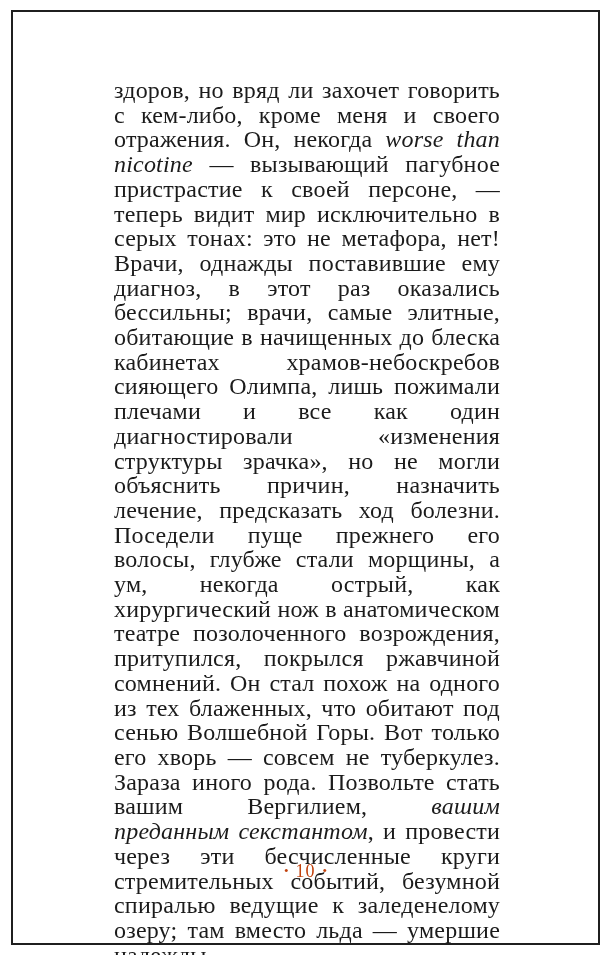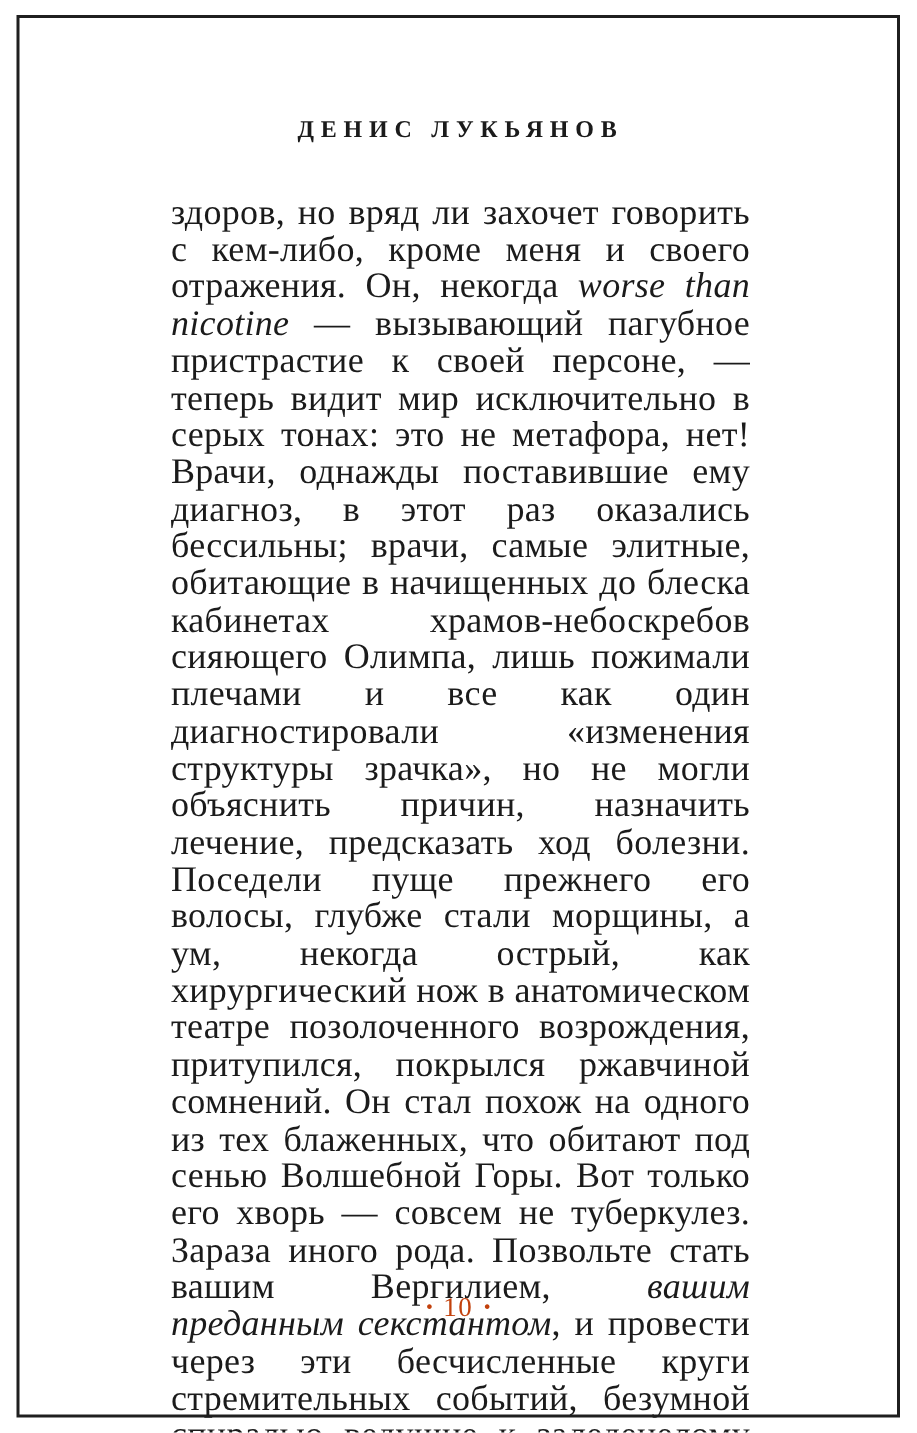--- a/index.html
+++ b/index.html
@@ -84,21 +84,20 @@
     margin: 0 7px;
     letter-spacing: 1px;
   }
 </style>
 </head>
 <body>
 
 <div class="page-frame"></div>
 
 <div class="text-col">
-  <div class="author">ДЕНИС ЛУКЬЯНОВ</div>
 
   <p class="body-text" lang="ru"><span>здоров, но вряд ли захочет говорить с кем-либо, кроме меня и своего отражения. Он, некогда </span><em>worse than nicotine</em><span> — вызывающий пагубное пристрастие к своей персоне, — теперь видит мир исключительно в серых тонах: это не метафора, нет! Врачи, однажды поставившие ему диагноз, в этот раз оказались бессильны; врачи, самые элитные, обитающие в начищенных до блеска кабинетах храмов-небоскребов сияющего Олимпа, лишь пожимали плечами и все как один диагностировали «изменения структуры зрачка», но не могли объяснить причин, назначить лечение, предсказать ход болезни. Поседели пуще прежнего его волосы, глубже стали морщины, а ум, некогда острый, как хирургический нож в анатомическом театре позолоченного возрождения, притупился, покрылся ржавчиной сомнений. Он стал похож на одного из тех блаженных, что обитают под сенью Волшебной Горы. Вот только его хворь — совсем не туберкулез. Зараза иного рода. Позвольте стать вашим Вергилием, </span><em>вашим преданным секстантом</em><span>, и провести через эти бесчисленные круги стремительных событий, безумной спиралью ведущие к заледенелому озеру; там вместо льда — умершие надежды.</span></p>
 
   <div class="section-heading">бог</div>
 
   <div class="section-subheading">ктояктояктояктоя?</div>
 </div>
 
 <div class="page-footer">
   <span class="dot">•</span><span class="num">10</span><span class="dot">•</span>

